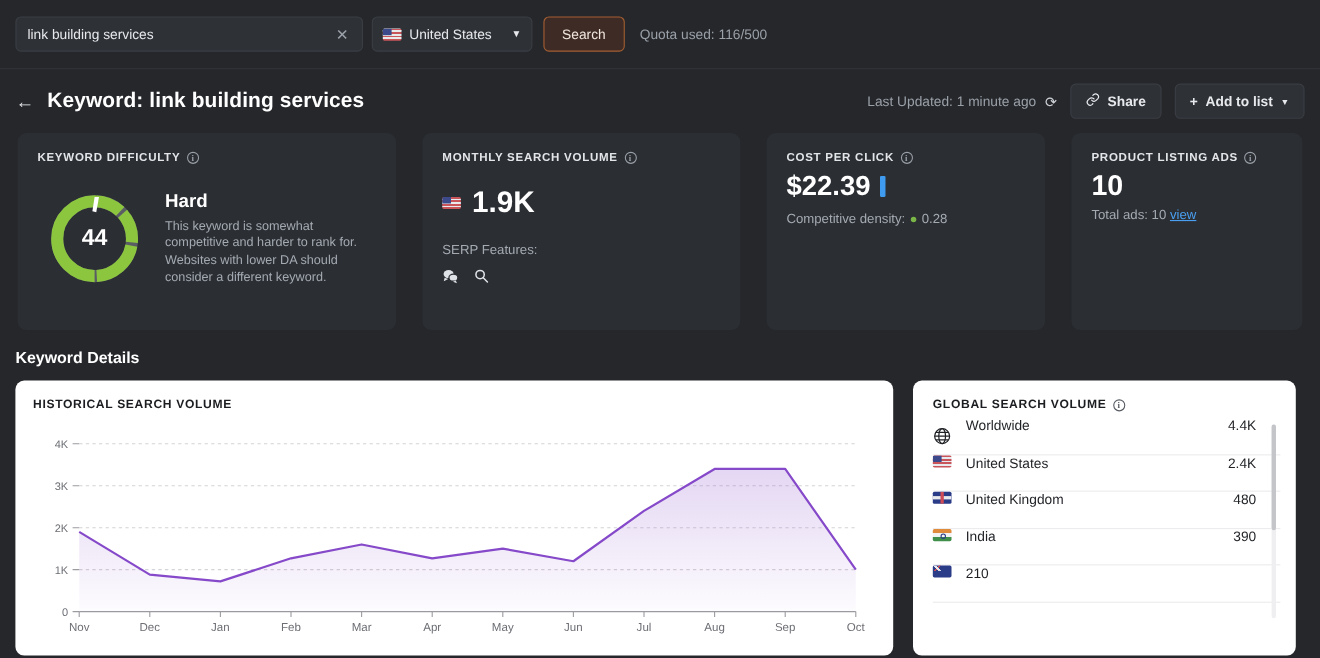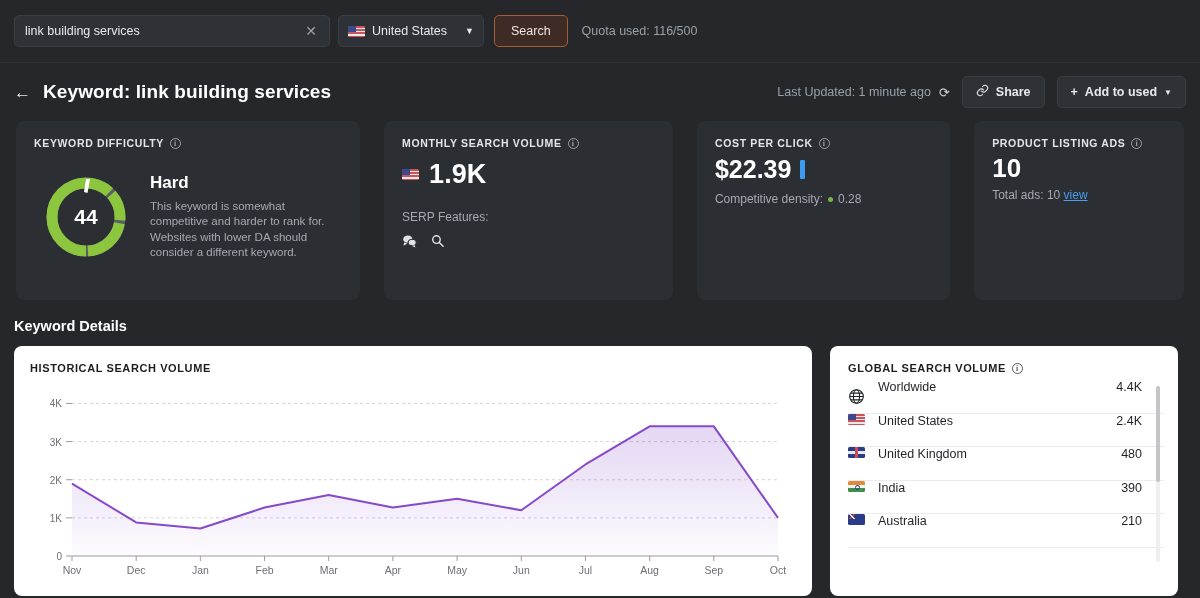--- a/index.html
+++ b/index.html
@@ -158,21 +158,21 @@
   .gauge-val {
     position: absolute; inset: 0;
     display: flex; align-items: center; justify-content: center;
     color: #ffffff; font-size: 21px; font-weight: bold;
   }
   .kd-text { margin-left: 18px; padding-top: 2px; }
   .kd-verdict { color: #ffffff; font-size: 17px; font-weight: bold; margin-bottom: 6px; }
   .kd-desc { color: #a4aab2; font-size: 11.5px; line-height: 1.33; max-width: 198px; }
 
   
-  .msv-value-row { display: flex; align-items: center; gap: 10px; margin-top: 10px; }
+  .msv-value-row { display: flex; align-items: center; gap: 10px; margin-top: 20px; }
   .msv-value { color: #ffffff; font-size: 27px; font-weight: bold; }
   .serp-label { color: #a4aab2; font-size: 12px; margin-top: 20px; }
   .serp-icons { display: flex; gap: 12px; margin-top: 10px; color: #dfe2e6; }
 
   
   .cpc-row { display: flex; align-items: center; gap: 9px; margin-top: 6px; }
   .cpc-value { color: #ffffff; font-size: 25px; font-weight: bold; }
   .cpc-bar { width: 5px; height: 19px; background: #3e9bf0; border-radius: 1px; }
   .cpc-density { color: #a4aab2; font-size: 12px; margin-top: 8px; display:flex; align-items:center; gap:5px;}
   .green-dot { width: 5px; height: 5px; border-radius: 50%; background: #7ab547; display:inline-block; }
@@ -266,21 +266,21 @@
         <svg width="13" height="13" viewBox="0 0 24 24" fill="none" stroke="#e7e9ec" stroke-width="2" stroke-linecap="round">
           <path d="M10 13a5 5 0 0 0 7.5.5l3-3a5 5 0 0 0-7-7l-1.5 1.5"></path>
           <path d="M14 11a5 5 0 0 0-7.5-.5l-3 3a5 5 0 0 0 7 7l1.5-1.5"></path>
         </svg>
       </span>
       <span>Share</span>
     </button>
 
     <button class="hdr-btn">
       <span>+</span>
-      <span>Add to used</span>
+      <span>Add to list</span>
       <span style="font-size:8px">▼</span>
     </button>
   </div>
 </div>
 
 <div class="cards">
 
   <div class="card kd">
     <div class="card-label">
       <span>KEYWORD DIFFICULTY</span>
@@ -450,21 +450,20 @@
           <span class="geo-name">United Kingdom</span>
           <span class="geo-val">480</span>
         </div>
         <div class="geo-row">
           <span class="flag flag-in"></span>
           <span class="geo-name">India</span>
           <span class="geo-val">390</span>
         </div>
         <div class="geo-row">
           <span class="flag flag-au"></span>
-          <span class="geo-name">Australia</span>
           <span class="geo-val">210</span>
         </div>
         <div class="geo-scrollbar">
         <div class="geo-scrollthumb"></div>
       </div>
     </div>
   </div>
 </div>
 
 </body></html>

